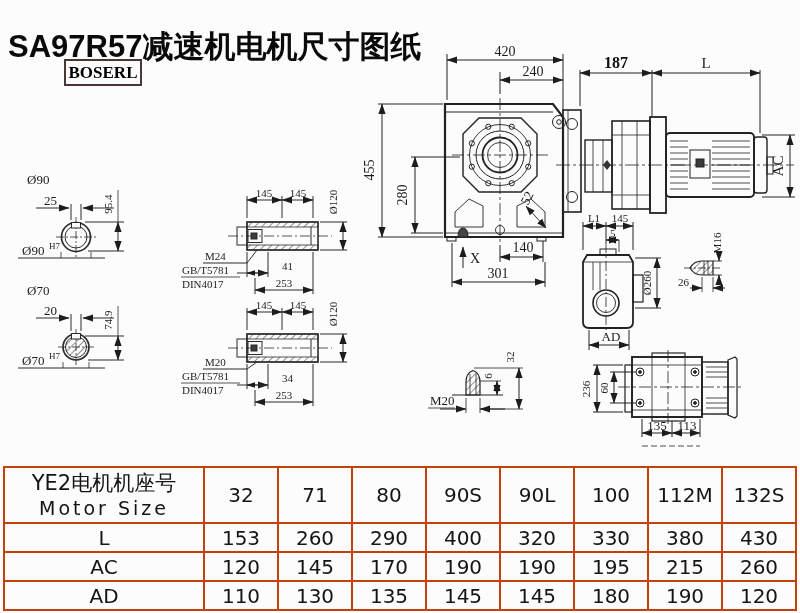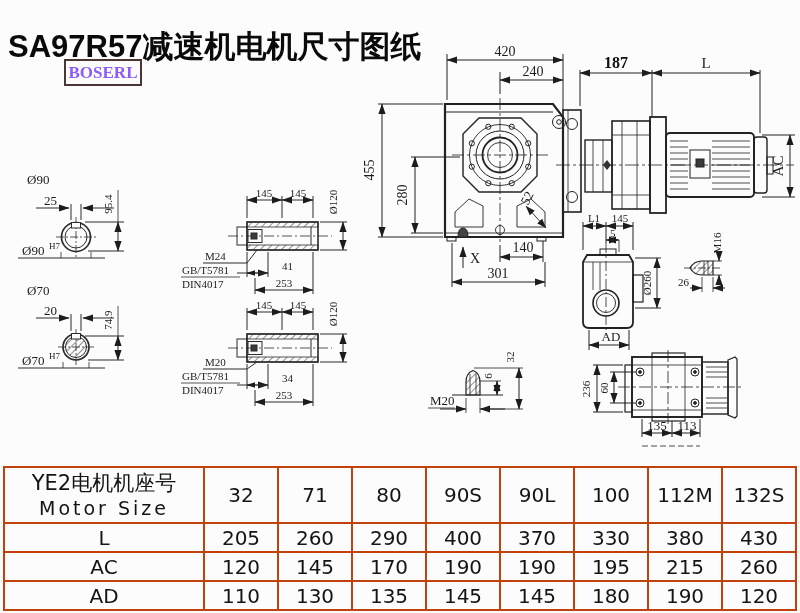--- a/index.html
+++ b/index.html
@@ -1,21 +1,21 @@
 <!DOCTYPE html>
 <html><head>
 <meta charset="utf-8">
 <style>
   html,body{margin:0;padding:0;}
   body{width:800px;height:613px;background:#fcfcfc;position:relative;overflow:hidden;
        font-family:"Liberation Sans",sans-serif;color:#111;}
   .title{position:absolute;left:8px;top:0px;font-size:31px;font-weight:bold;letter-spacing:0px;
          font-family:"Liberation Sans",sans-serif;color:#0a0a0a;margin-top:26px;}
   .logo{position:absolute;left:64px;top:59px;width:74px;height:23px;border:2px solid #4b3636;
-        color:#8b5cf6;font-family:"Liberation Serif",serif;font-weight:bold;font-size:17px;
+        color:#000000;font-family:"Liberation Serif",serif;font-weight:bold;font-size:17px;
         display:flex;align-items:center;justify-content:center;background:#fcfcfc;}
   .draw{position:absolute;left:0;top:0;}
   
   .dim{font-family:"Liberation Serif",serif;font-size:13px;fill:#1c1c1c;}
   .dim-s{font-family:"Liberation Serif",serif;font-size:11px;fill:#1c1c1c;}
   .dim-m{font-family:"Liberation Serif",serif;font-size:14px;fill:#1c1c1c;}
   .dim-l{font-family:"Liberation Serif",serif;font-size:16px;font-weight:bold;fill:#111;}
   .dim-i{font-family:"Liberation Serif",serif;font-size:15px;fill:#1c1c1c;}
   .sup{font-family:"Liberation Serif",serif;font-size:9px;fill:#1c1c1c;}
   
@@ -454,25 +454,25 @@
       <td class="hd">71</td>
       <td class="hd">80</td>
       <td class="hd">90S</td>
       <td class="hd">90L</td>
       <td class="hd">100</td>
       <td class="hd">112M</td>
       <td class="hd">132S</td>
     </tr>
     <tr>
       <td class="rw">L</td>
-      <td class="rw">205</td>
+      <td class="rw">153</td>
       <td class="rw">260</td>
       <td class="rw">290</td>
       <td class="rw">400</td>
-      <td class="rw">370</td>
+      <td class="rw">320</td>
       <td class="rw">330</td>
       <td class="rw">380</td>
       <td class="rw">430</td>
     </tr>
     <tr>
       <td class="rw">AC</td>
       <td class="rw">120</td>
       <td class="rw">145</td>
       <td class="rw">170</td>
       <td class="rw">190</td>

